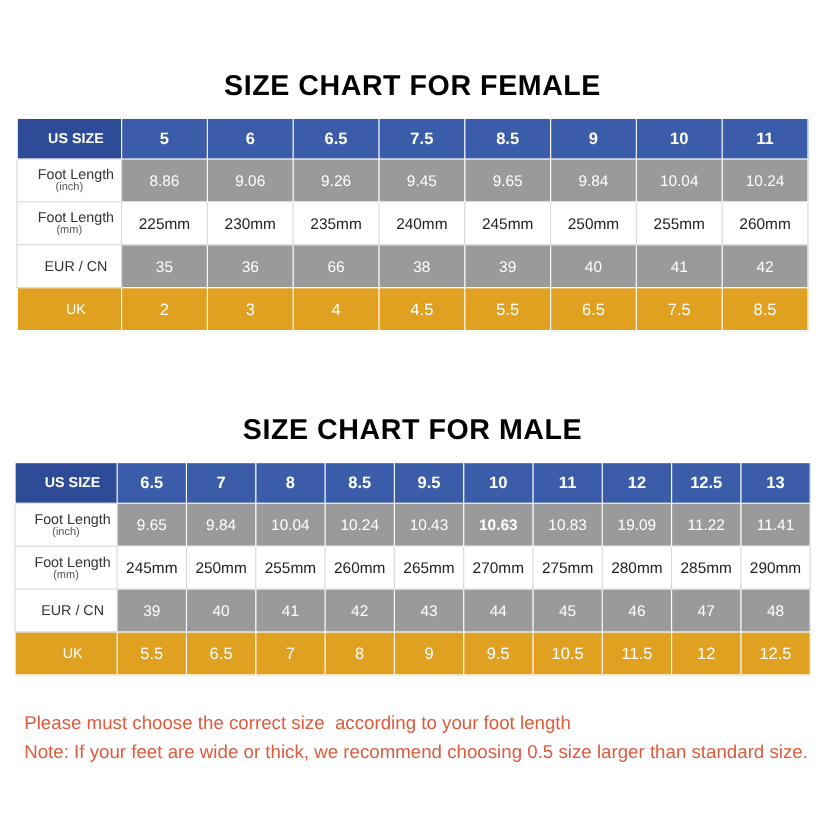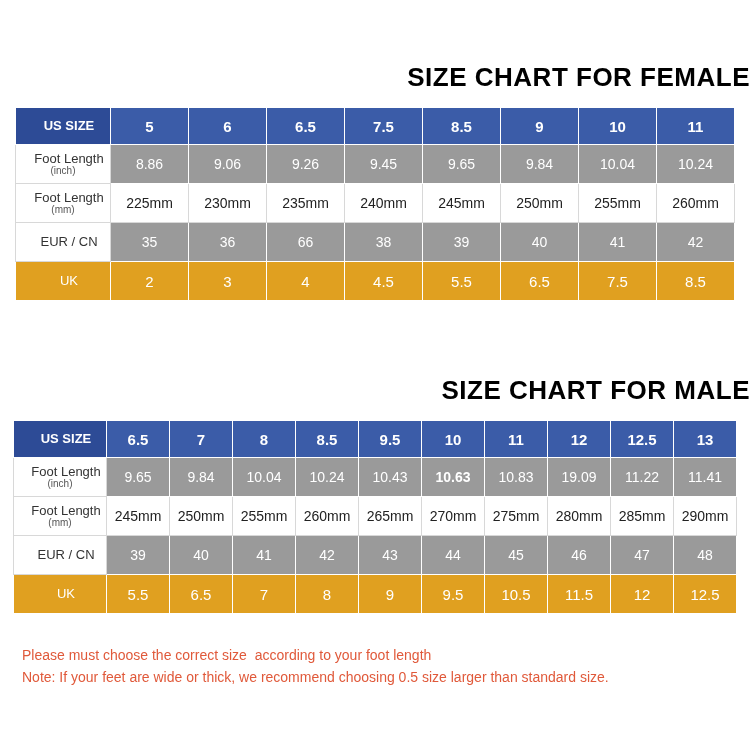--- a/index.html
+++ b/index.html
@@ -23,21 +23,21 @@
 
   .chart-block {
     position: absolute;
     left: 0;
     width: 750px;
   }
   #female-block { top: 62px; }
   #male-block { top: 375px; }
 
   .chart-title {
-    text-align: right;
+    text-align: center;
     font-size: 26px;
     font-weight: bold;
     letter-spacing: 0.5px;
     color: #000000;
     margin: 0 0 14px 0;
     font-family: "Liberation Sans", sans-serif;
   }
 
   table.size-table {
     border-collapse: collapse;
@@ -122,21 +122,21 @@
   }
 
   .notes {
     position: absolute;
     left: 22px;
     top: 645px;
     width: 712px;
   }
   .note-line {
     color: #e0593a;
-    font-size: 14px;
+    font-size: 17px;
     line-height: 1.55;
     font-family: "Liberation Sans", sans-serif;
     white-space: pre;
   }
 </style>
 </head>
 <body>
 
 <div class="page">
 

